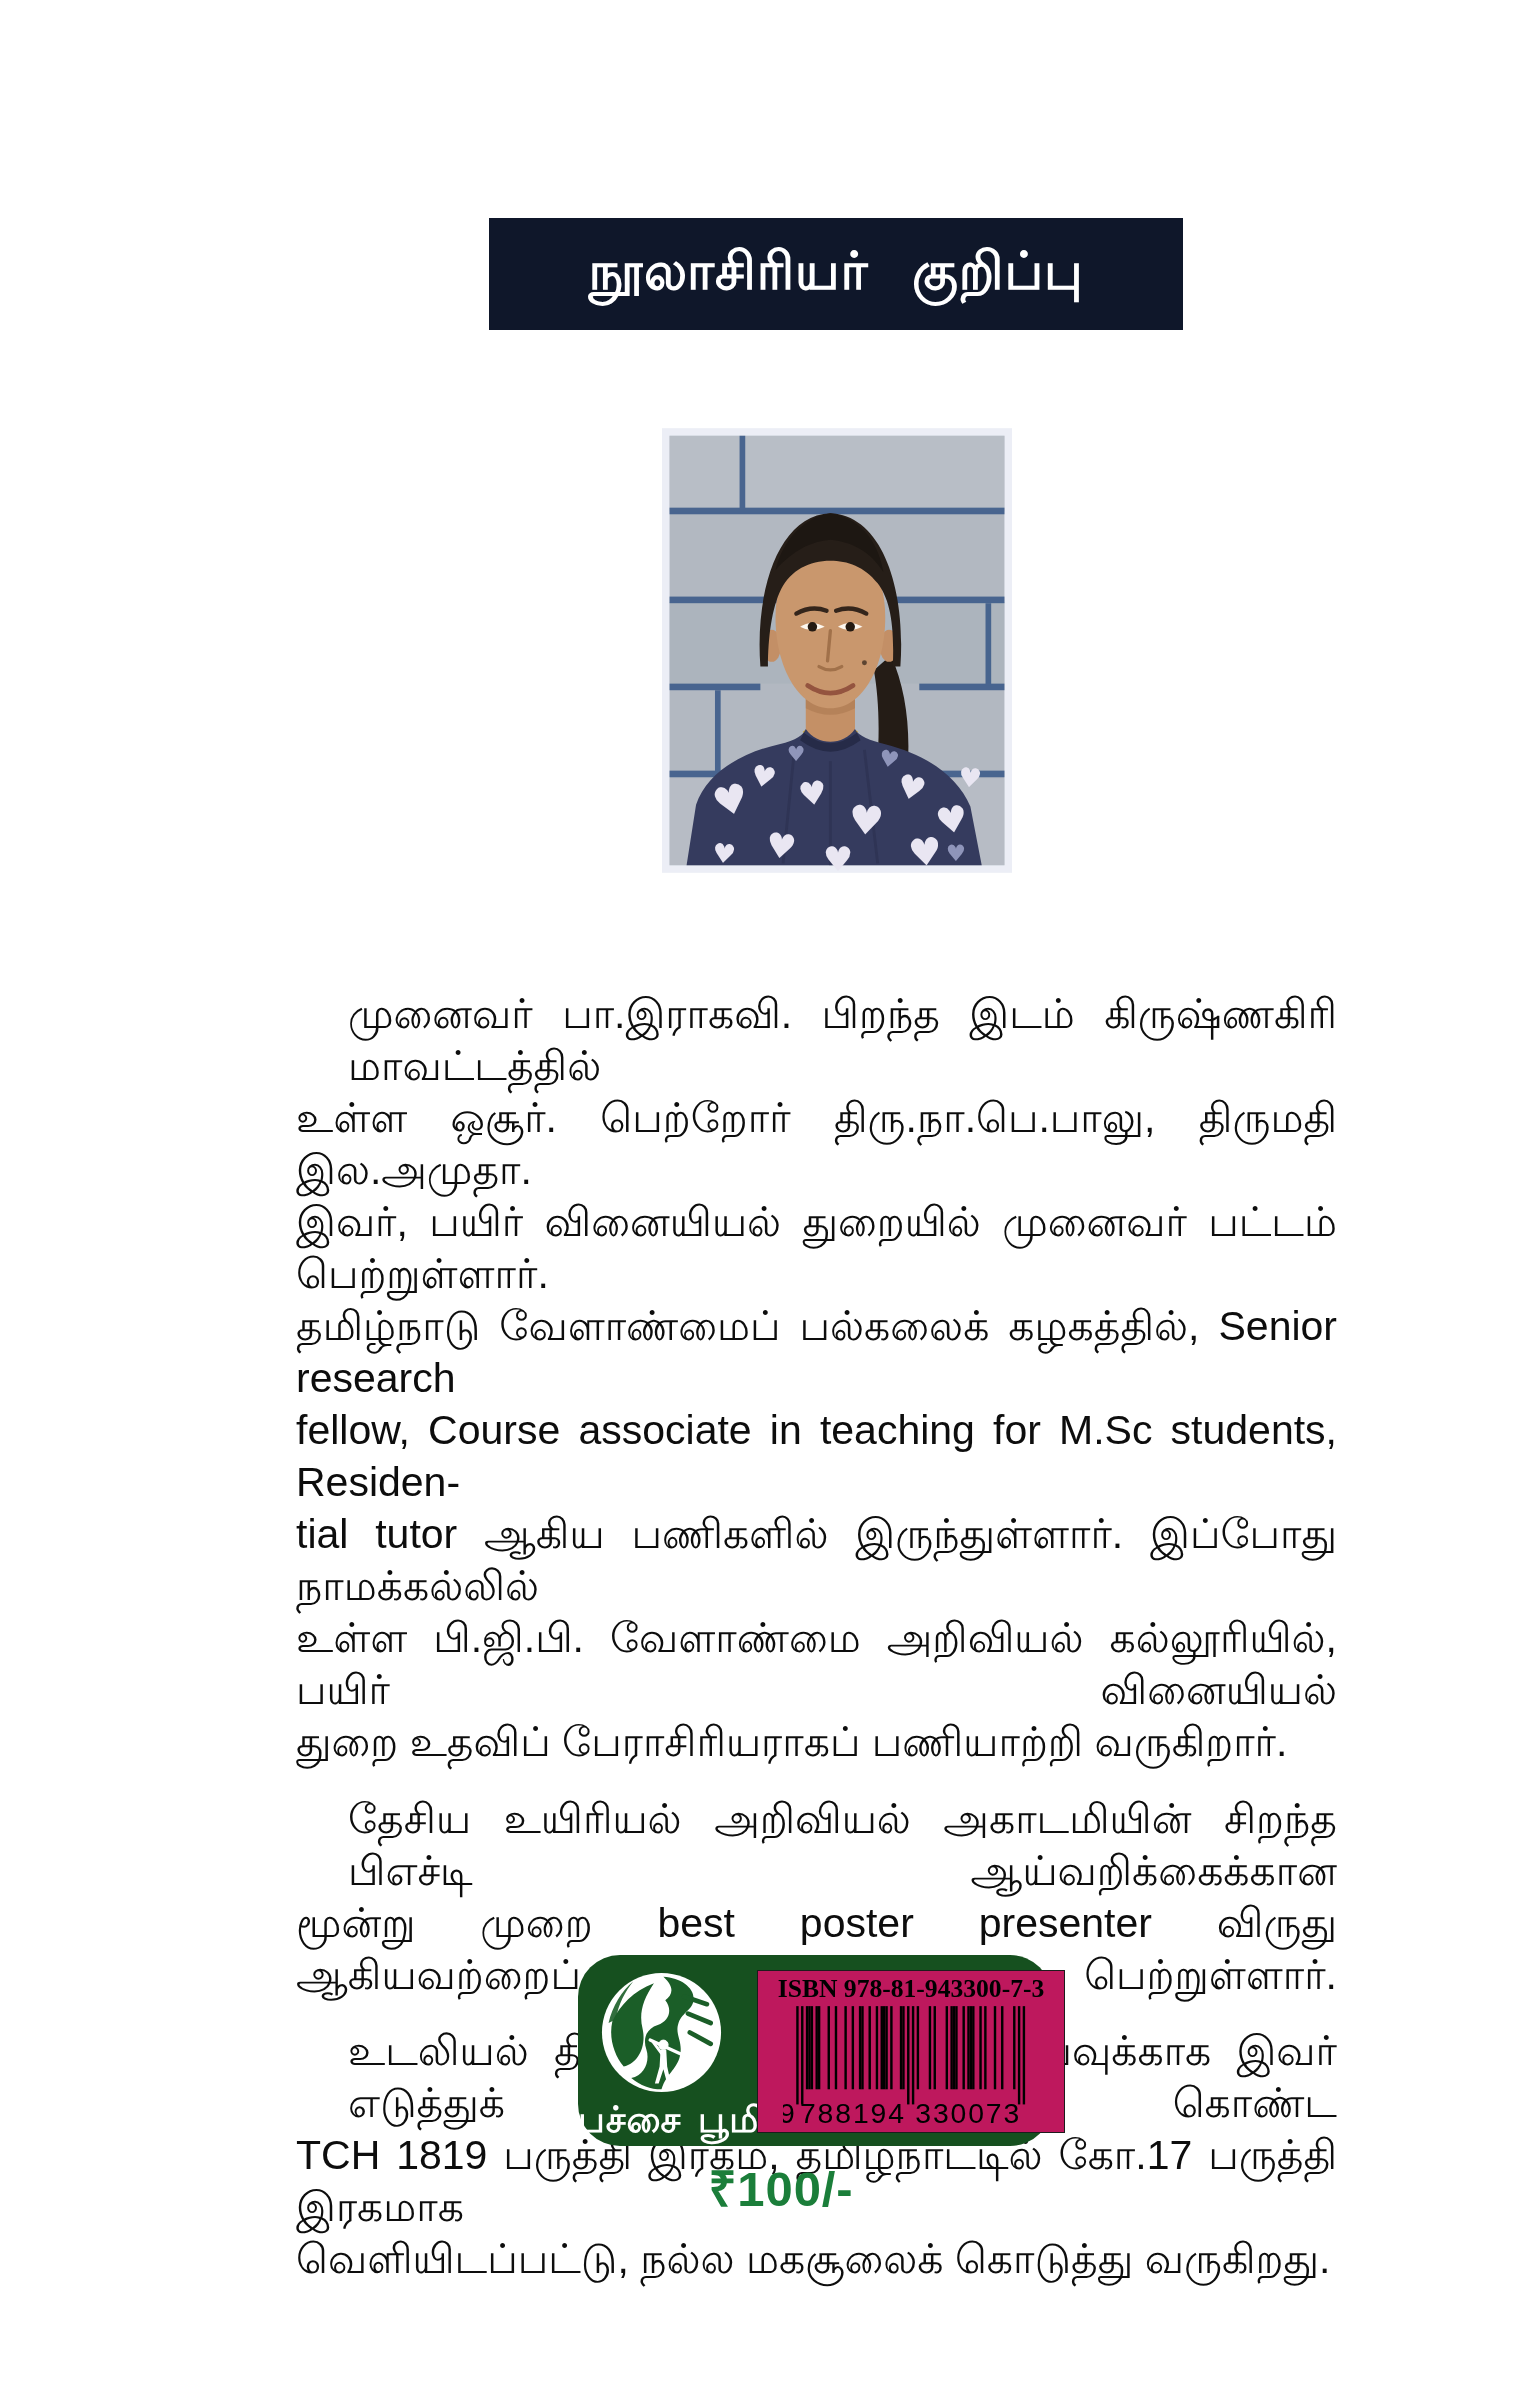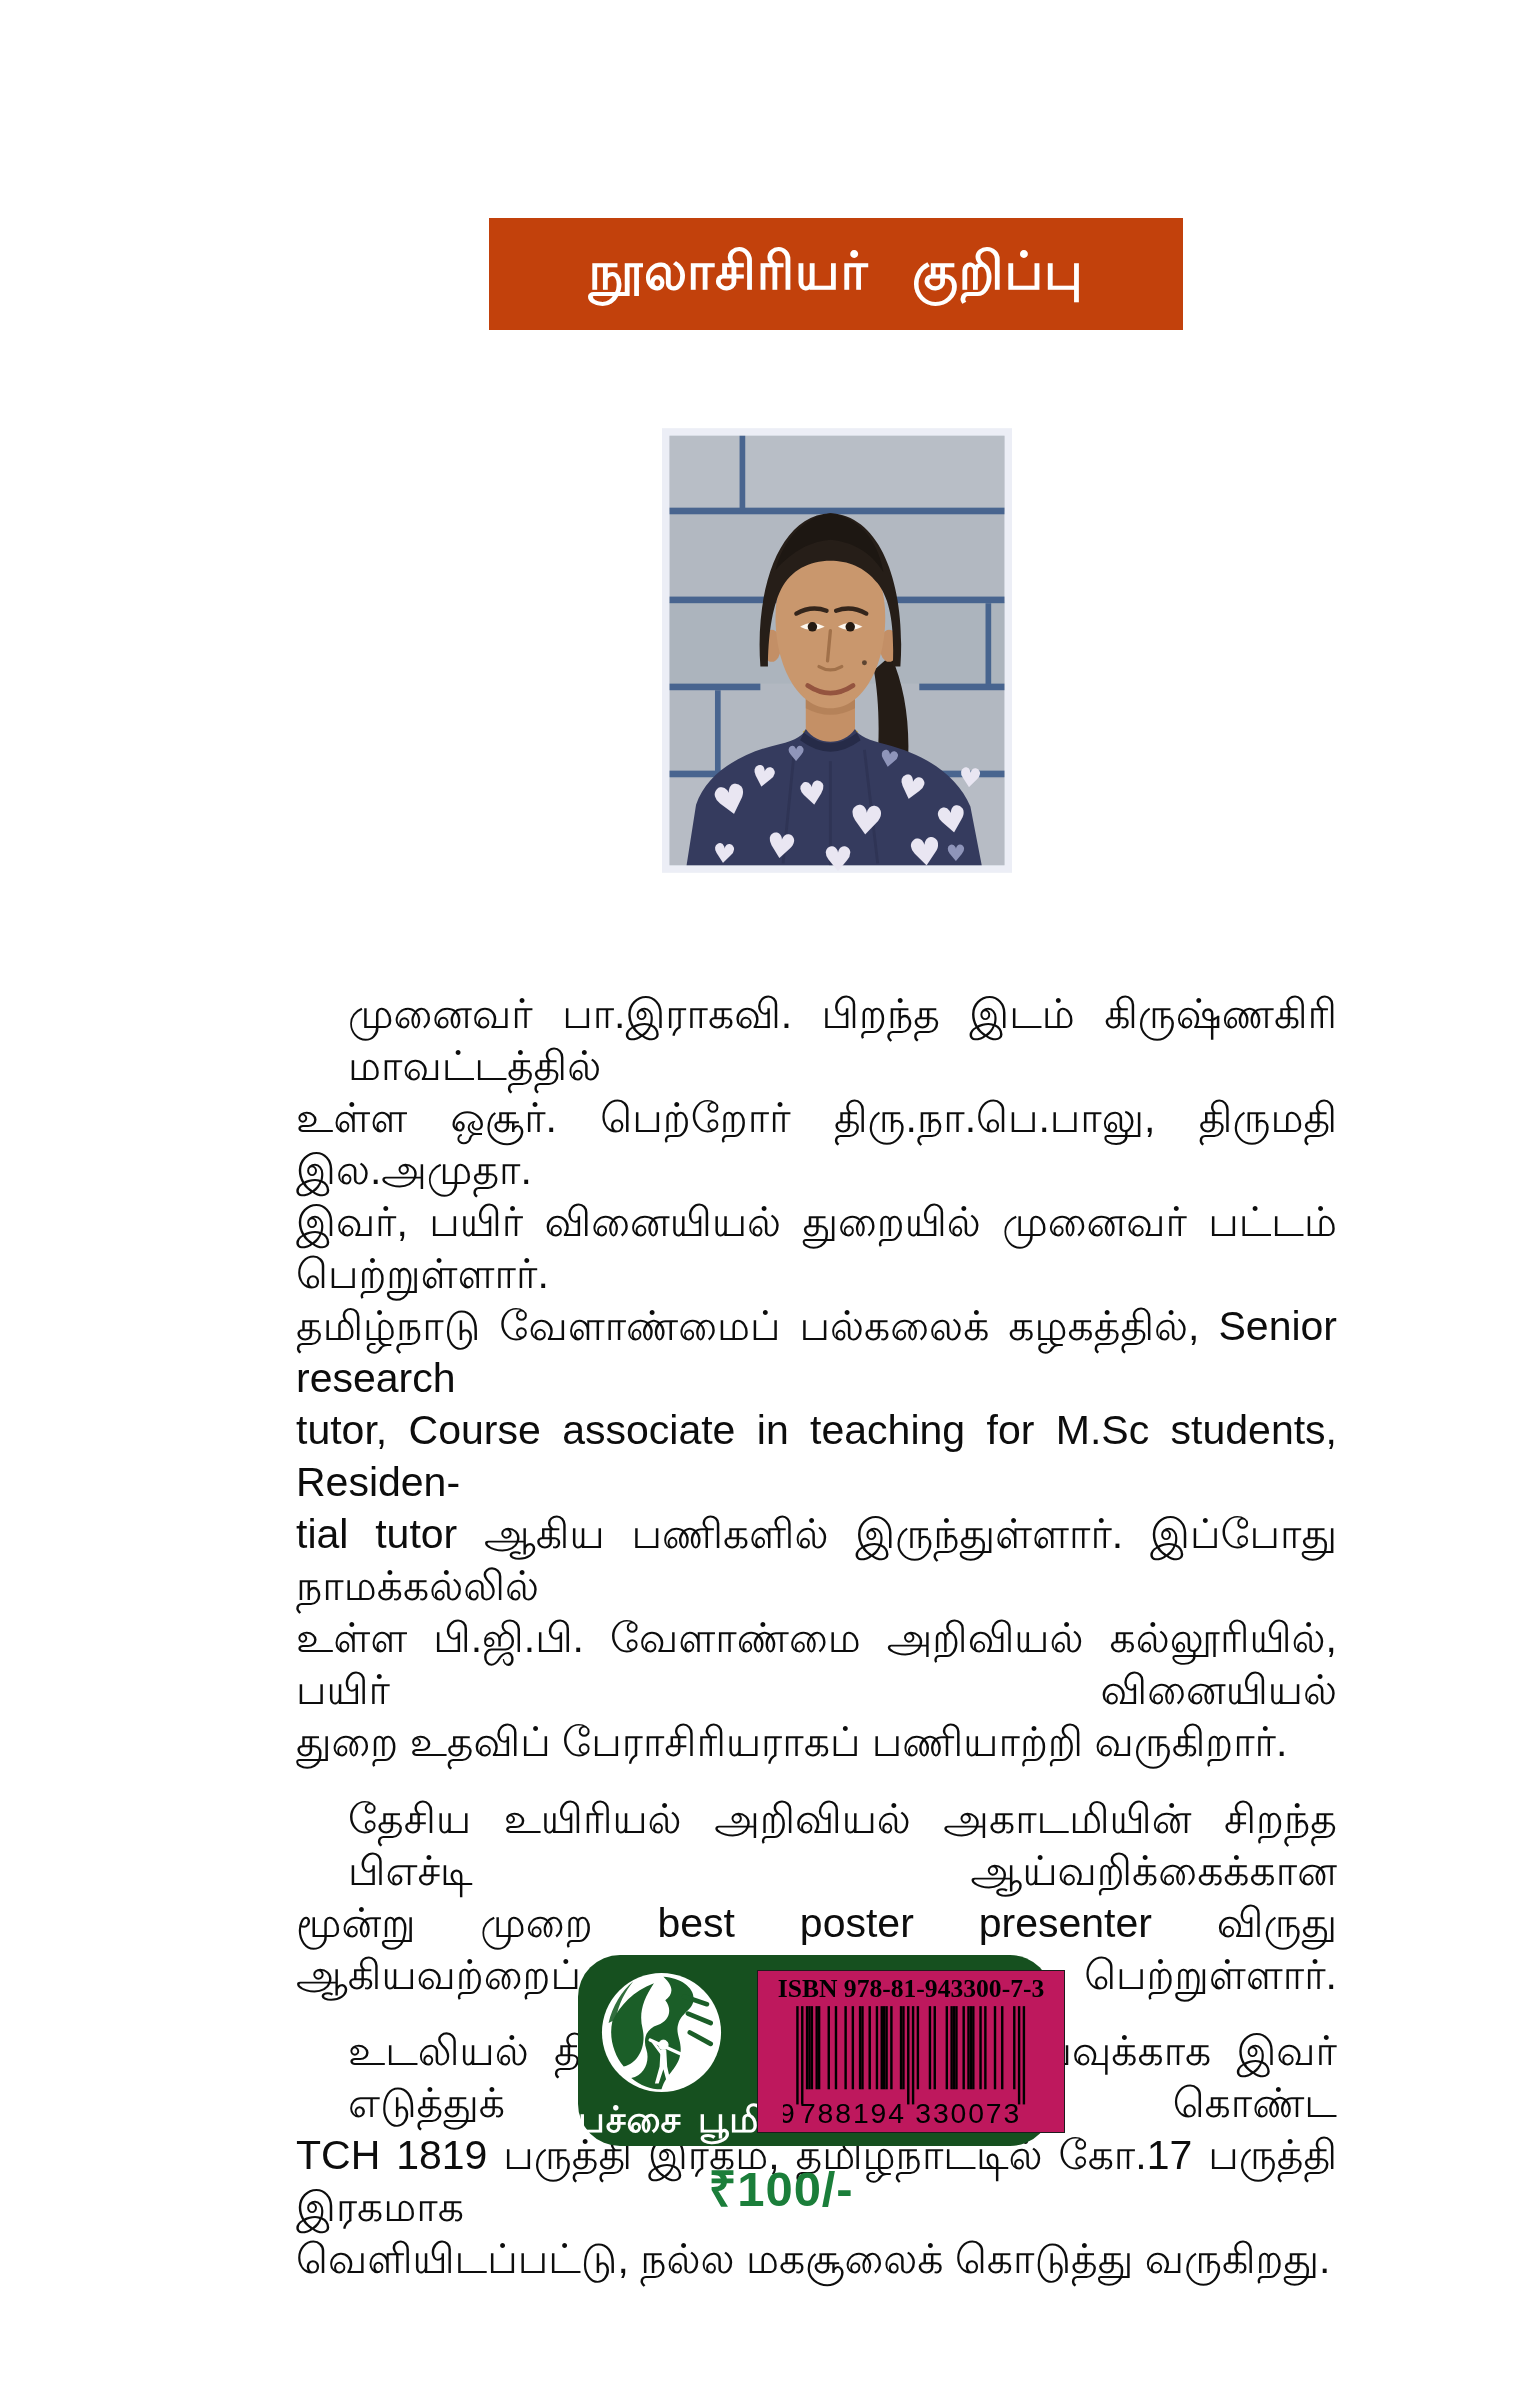--- a/index.html
+++ b/index.html
@@ -5,21 +5,21 @@
   html,body { margin:0; padding:0; background:#888; }
   .page {
     position:relative; width:1514px; height:2408px;
     margin:0 auto; background:#ffffff; overflow:hidden;
     font-family:"Liberation Sans", sans-serif; color:#111;
   }
 
   
   .banner {
     position:absolute; left:489px; top:218px; width:694px; height:112px;
-    background:#c2410c; display:flex; align-items:center; justify-content:center;
+    background:#0f172a; display:flex; align-items:center; justify-content:center;
   }
   .banner-title {
     color:#ffffff; font-size:52px; font-weight:bold;
     letter-spacing:0.9px; word-spacing:28px; white-space:nowrap;
   }
 
   
   .photo {
     position:absolute; left:662px; top:428px; width:350px; height:445px;
   }
@@ -159,21 +159,21 @@
       </g>
     </svg>
   </div>
 
   <div class="bio" id="bio">
       <div class="bio-paragraph">
         <div class="tline first">முனைவர் பா.இராகவி. பிறந்த இடம் கிருஷ்ணகிரி மாவட்டத்தில்</div>
         <div class="tline">உள்ள ஒசூர். பெற்றோர் திரு.நா.பெ.பாலு, திருமதி இல.அமுதா.</div>
         <div class="tline">இவர், பயிர் வினையியல் துறையில் முனைவர் பட்டம் பெற்றுள்ளார்.</div>
         <div class="tline">தமிழ்நாடு வேளாண்மைப் பல்கலைக் கழகத்தில், Senior research</div>
-        <div class="tline">tutor, Course associate in teaching for M.Sc students, Residen-</div>
+        <div class="tline">fellow, Course associate in teaching for M.Sc students, Residen-</div>
         <div class="tline">tial tutor ஆகிய பணிகளில் இருந்துள்ளார். இப்போது நாமக்கல்லில்</div>
         <div class="tline">உள்ள பி.ஜி.பி. வேளாண்மை அறிவியல் கல்லூரியில், பயிர் வினையியல்</div>
         <div class="tline flush-left">துறை உதவிப் பேராசிரியராகப் பணியாற்றி வருகிறார்.</div>
       </div>
       <div class="bio-paragraph">
         <div class="tline first">தேசிய உயிரியல் அறிவியல் அகாடமியின் சிறந்த பிஎச்டி ஆய்வறிக்கைக்கான</div>
         <div class="tline">மூன்று முறை best poster presenter விருது ஆகியவற்றைப் பெற்றுள்ளார்.</div>
       </div>
       <div class="bio-paragraph">
         <div class="tline first">உடலியல் திறனைக் கண்டறியும் ஆய்வுக்காக இவர் எடுத்துக் கொண்ட</div>

